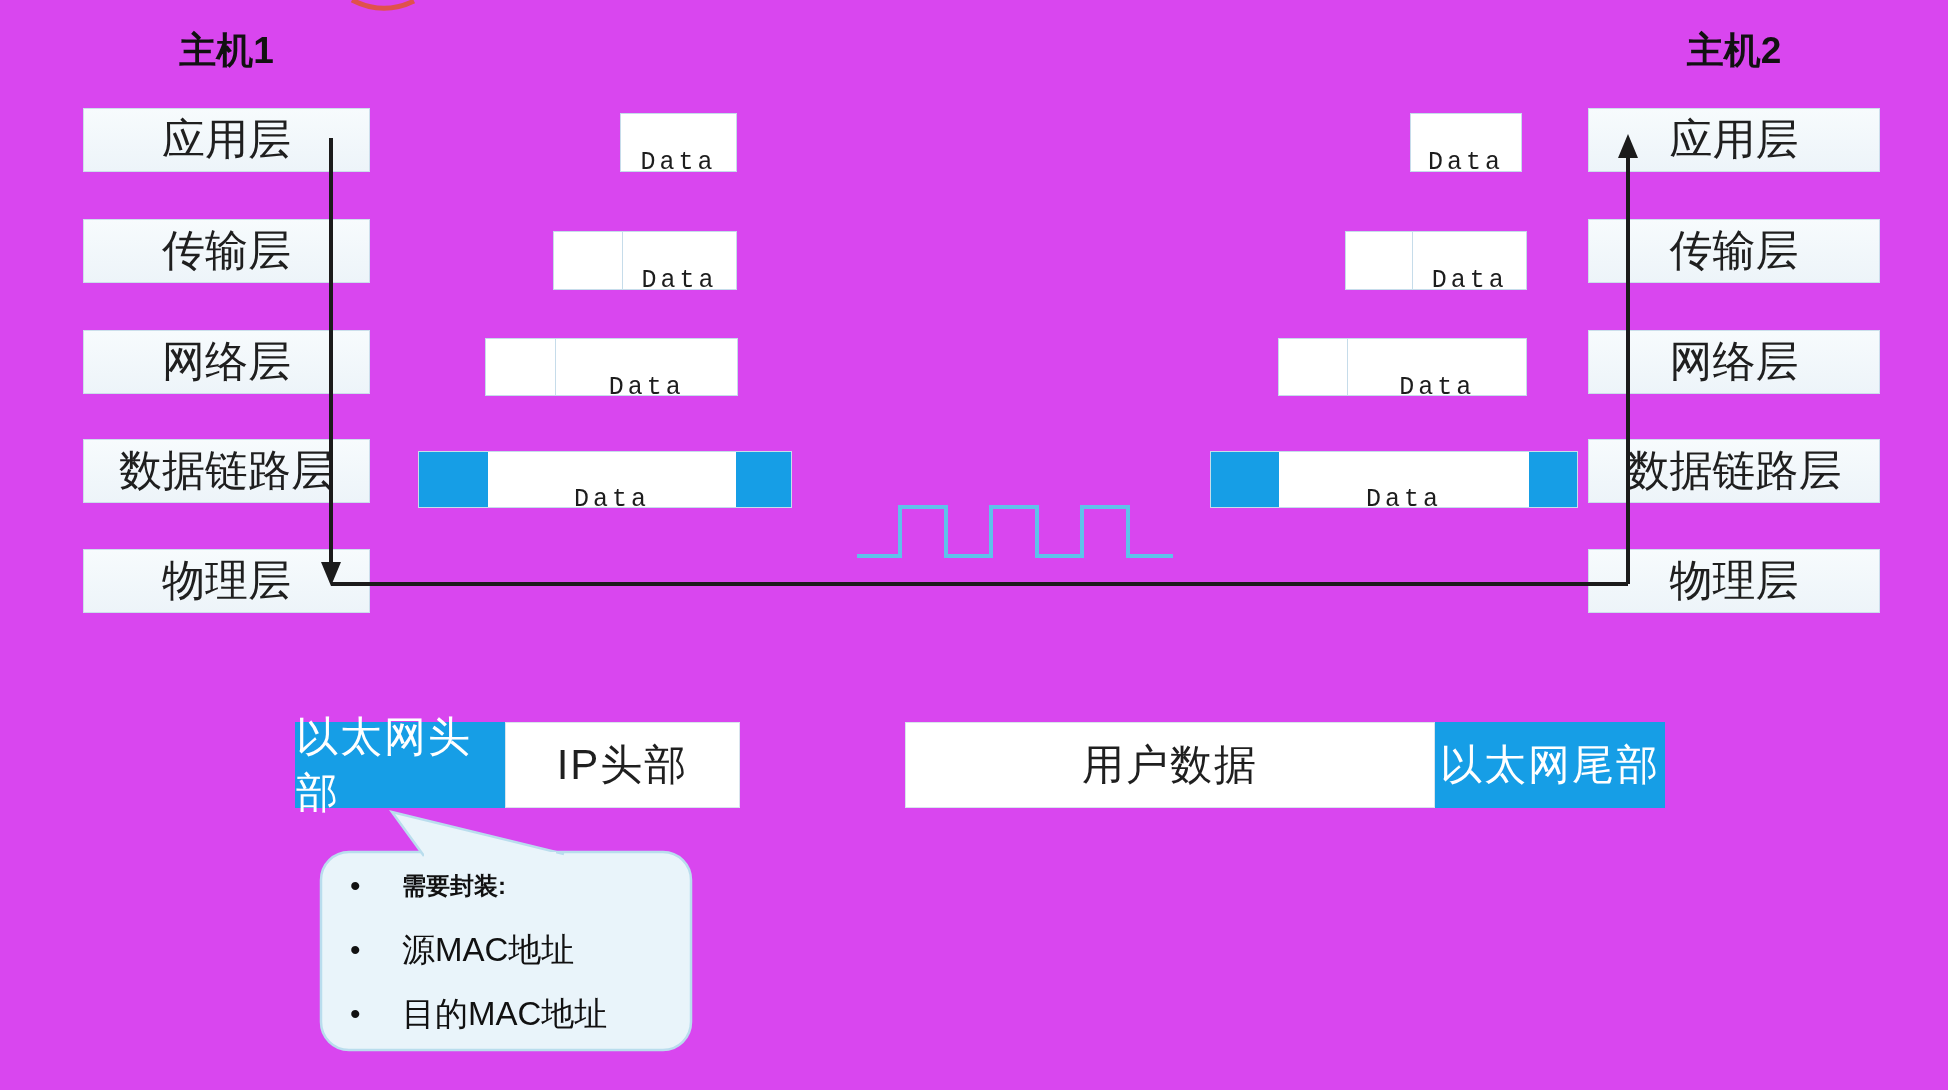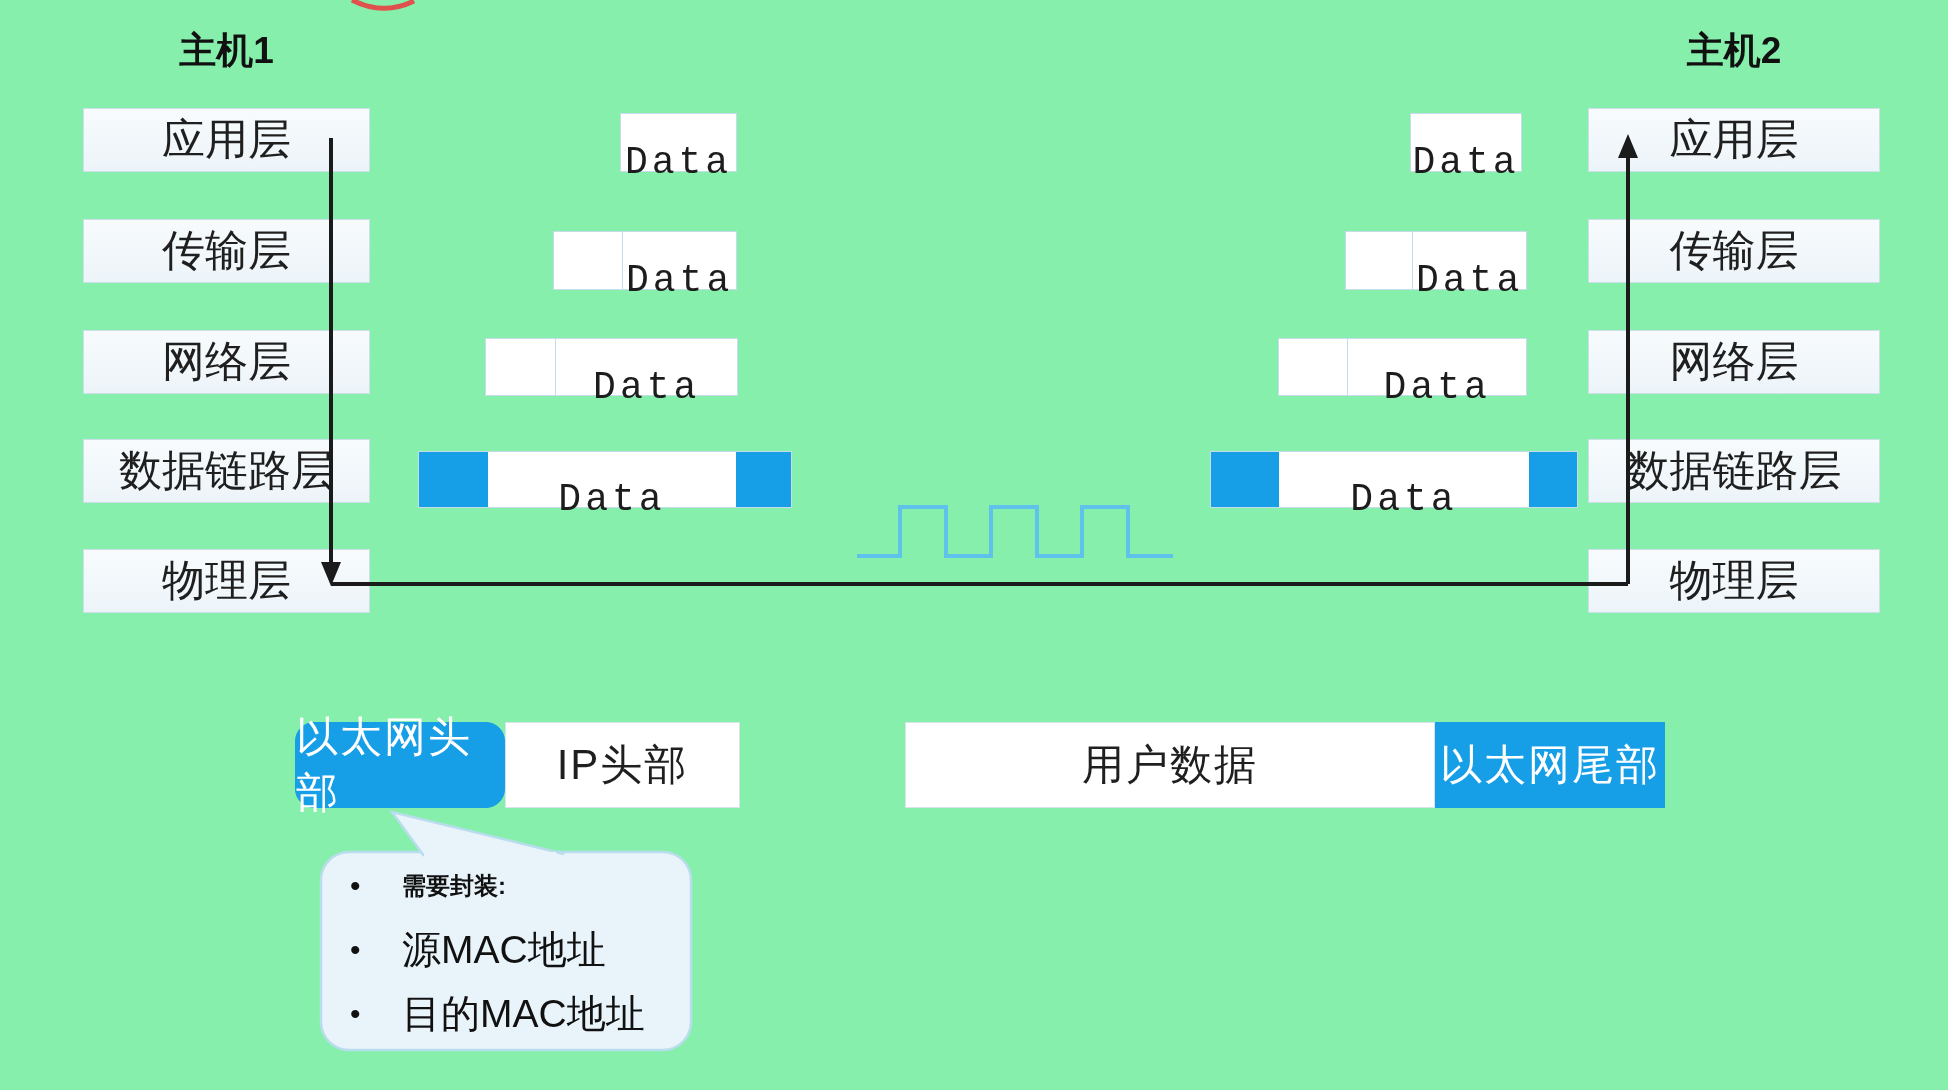--- a/index.html
+++ b/index.html
@@ -1,17 +1,17 @@
 <!DOCTYPE html>
 <html><head>
 <meta charset="utf-8">
 <style>
   html,body{margin:0;padding:0;background:#ffffff;}
   .canvas{
-    position:relative;width:1948px;height:1090px;background:#86efac;overflow:hidden;
+    position:relative;width:1948px;height:1090px;background:#d946ef;overflow:hidden;
     font-family:"Liberation Sans",sans-serif;color:#1f1f1f;
   }
   
   .host-title{
     position:absolute;top:28px;height:46px;line-height:46px;text-align:center;
     font-size:37px;font-weight:bold;color:#111;
   }
   
   .layer-box{
     position:absolute;height:64px;box-sizing:border-box;
@@ -24,36 +24,36 @@
   .dbox{
     position:absolute;box-sizing:border-box;display:flex;
     background:#ffffff;border:1px solid #c6dcea;
   }
   .dcell{
     box-sizing:border-box;height:100%;display:flex;align-items:center;justify-content:center;
   }
   .dcell.sep{border-left:1px solid #c6dcea;}
   .dcell.first{border-left:none;}
   .data-text{
-    font-family:"Liberation Mono",monospace;font-size:38px;letter-spacing:4px;color:#1d1d1d;margin-top:40px;
+    font-family:"Liberation Mono",monospace;font-size:25px;letter-spacing:4px;color:#1d1d1d;margin-top:40px;
   }
   .blue-cell{background:#169ee6;}
   
   .bar-cell{
     position:absolute;top:722px;height:86px;box-sizing:border-box;
     display:flex;align-items:center;justify-content:center;
     font-size:42px;letter-spacing:2px;background:#ffffff;
     border:1px solid #d8e4ec;color:#1f1f1f;
   }
   .bar-cell.blue{background:#169ee6;border:1px solid #169ee6;color:#ffffff;}
   
   .callout-list{position:absolute;left:350px;top:864px;width:330px;}
   .callout-row{display:flex;align-items:flex-start;margin-bottom:20px;}
   .callout-bullet{width:52px;font-size:30px;line-height:44px;color:#111;}
-  .callout-text{font-size:39px;line-height:44px;color:#111;}
+  .callout-text{font-size:33px;line-height:44px;color:#111;}
   .callout-text.bold{font-weight:bold;font-size:24px;}
   svg.overlay{position:absolute;left:0;top:0;pointer-events:none;}
 </style>
 </head>
 <body>
 
 <div class="canvas">
 
   <div class="host-title" style="left:83px;width:287px;">主机1</div>
   <div class="host-title" style="left:1588px;width:292px;">主机2</div>
@@ -133,21 +133,21 @@
       </div>
   </div>
   <div class="dbox" style="left:1210px;top:451px;width:368px;height:57px;">
     <div class="dcell blue-cell first" style="width:68px;"></div>
     <div class="dcell" style="width:252px;">
         <span class="data-text">Data</span>
       </div>
     <div class="dcell blue-cell" style="width:48px;"></div>
   </div>
 
-  <div class="bar-cell blue" style="left:295px;width:210px;border-radius:19px;">以太网头部</div>
+  <div class="bar-cell blue" style="left:295px;width:210px;">以太网头部</div>
   <div class="bar-cell" style="left:505px;width:235px;">IP头部</div>
   <div class="bar-cell" style="left:905px;width:530px;">用户数据</div>
   <div class="bar-cell blue" style="left:1435px;width:230px;">以太网尾部</div>
 
   <svg class="overlay" width="1948" height="1090" viewBox="0 0 1948 1090">
 
     <line x1="331" y1="138" x2="331" y2="576" stroke-width="4" stroke="#1b1b1b"></line>
     <polygon points="331,586 321,562 341,562" fill="#1b1b1b"></polygon>
 
     <line x1="331" y1="584" x2="1628" y2="584" stroke-width="4" stroke="#1b1b1b"></line>

